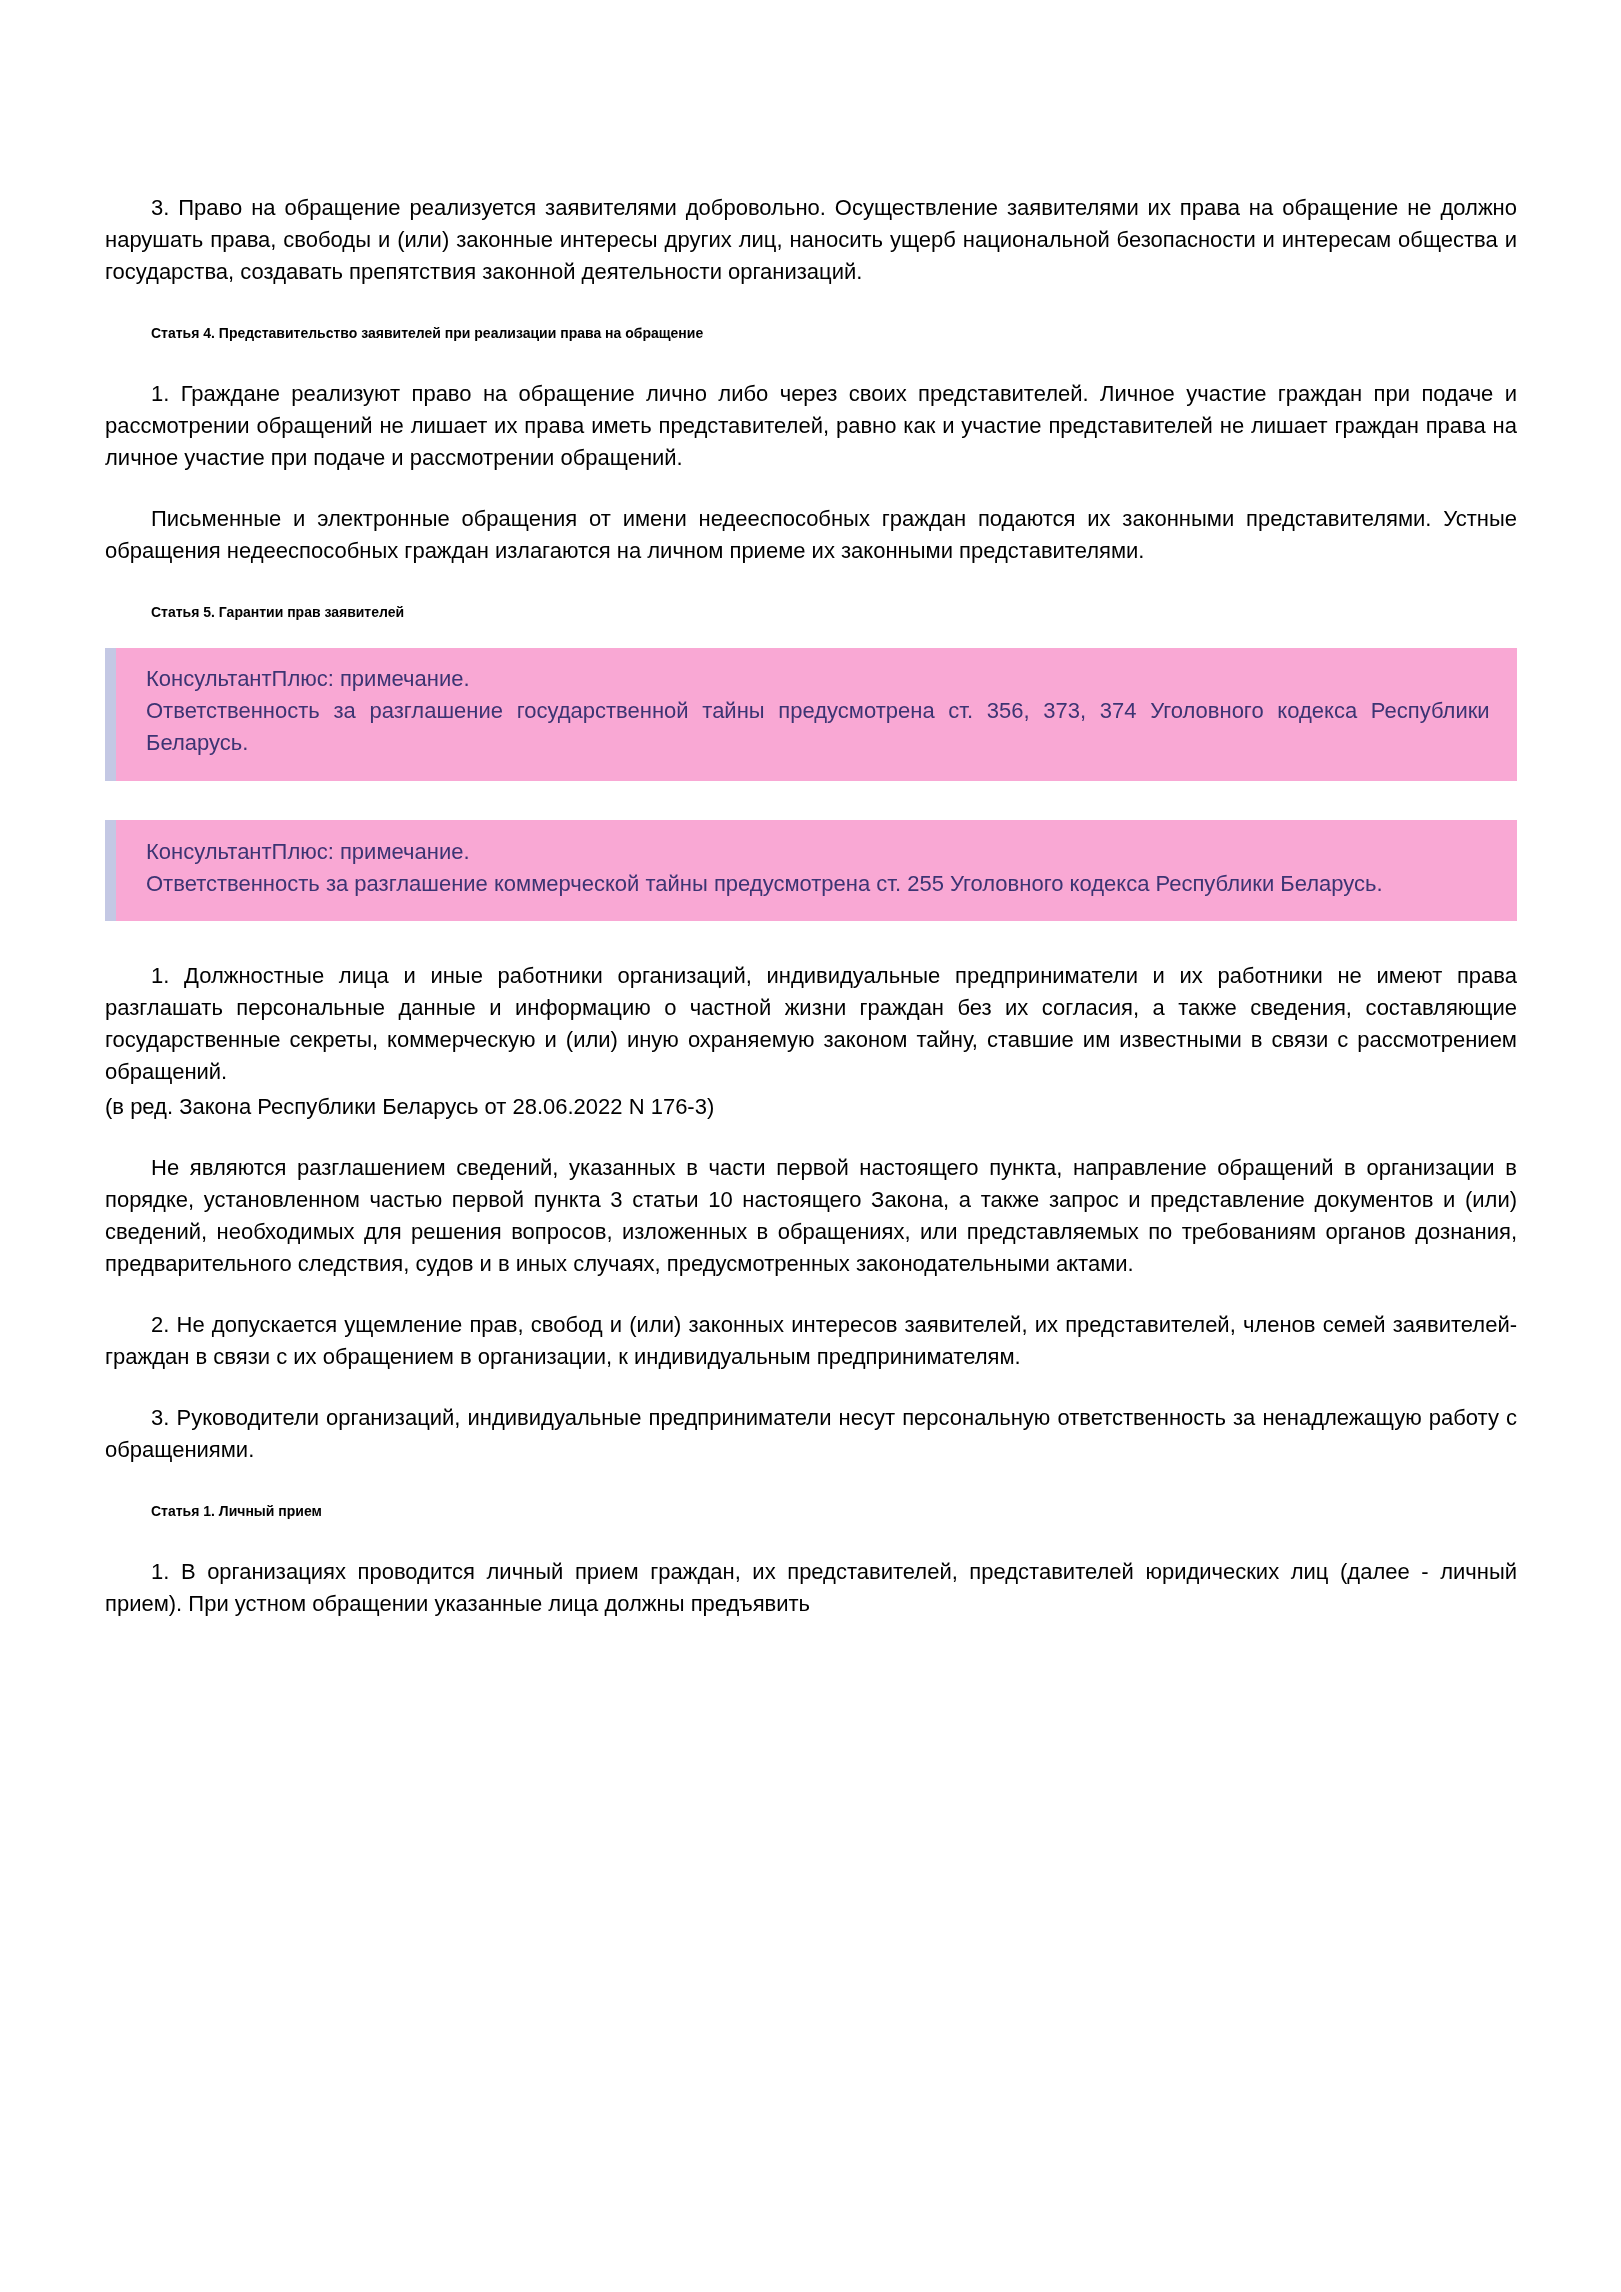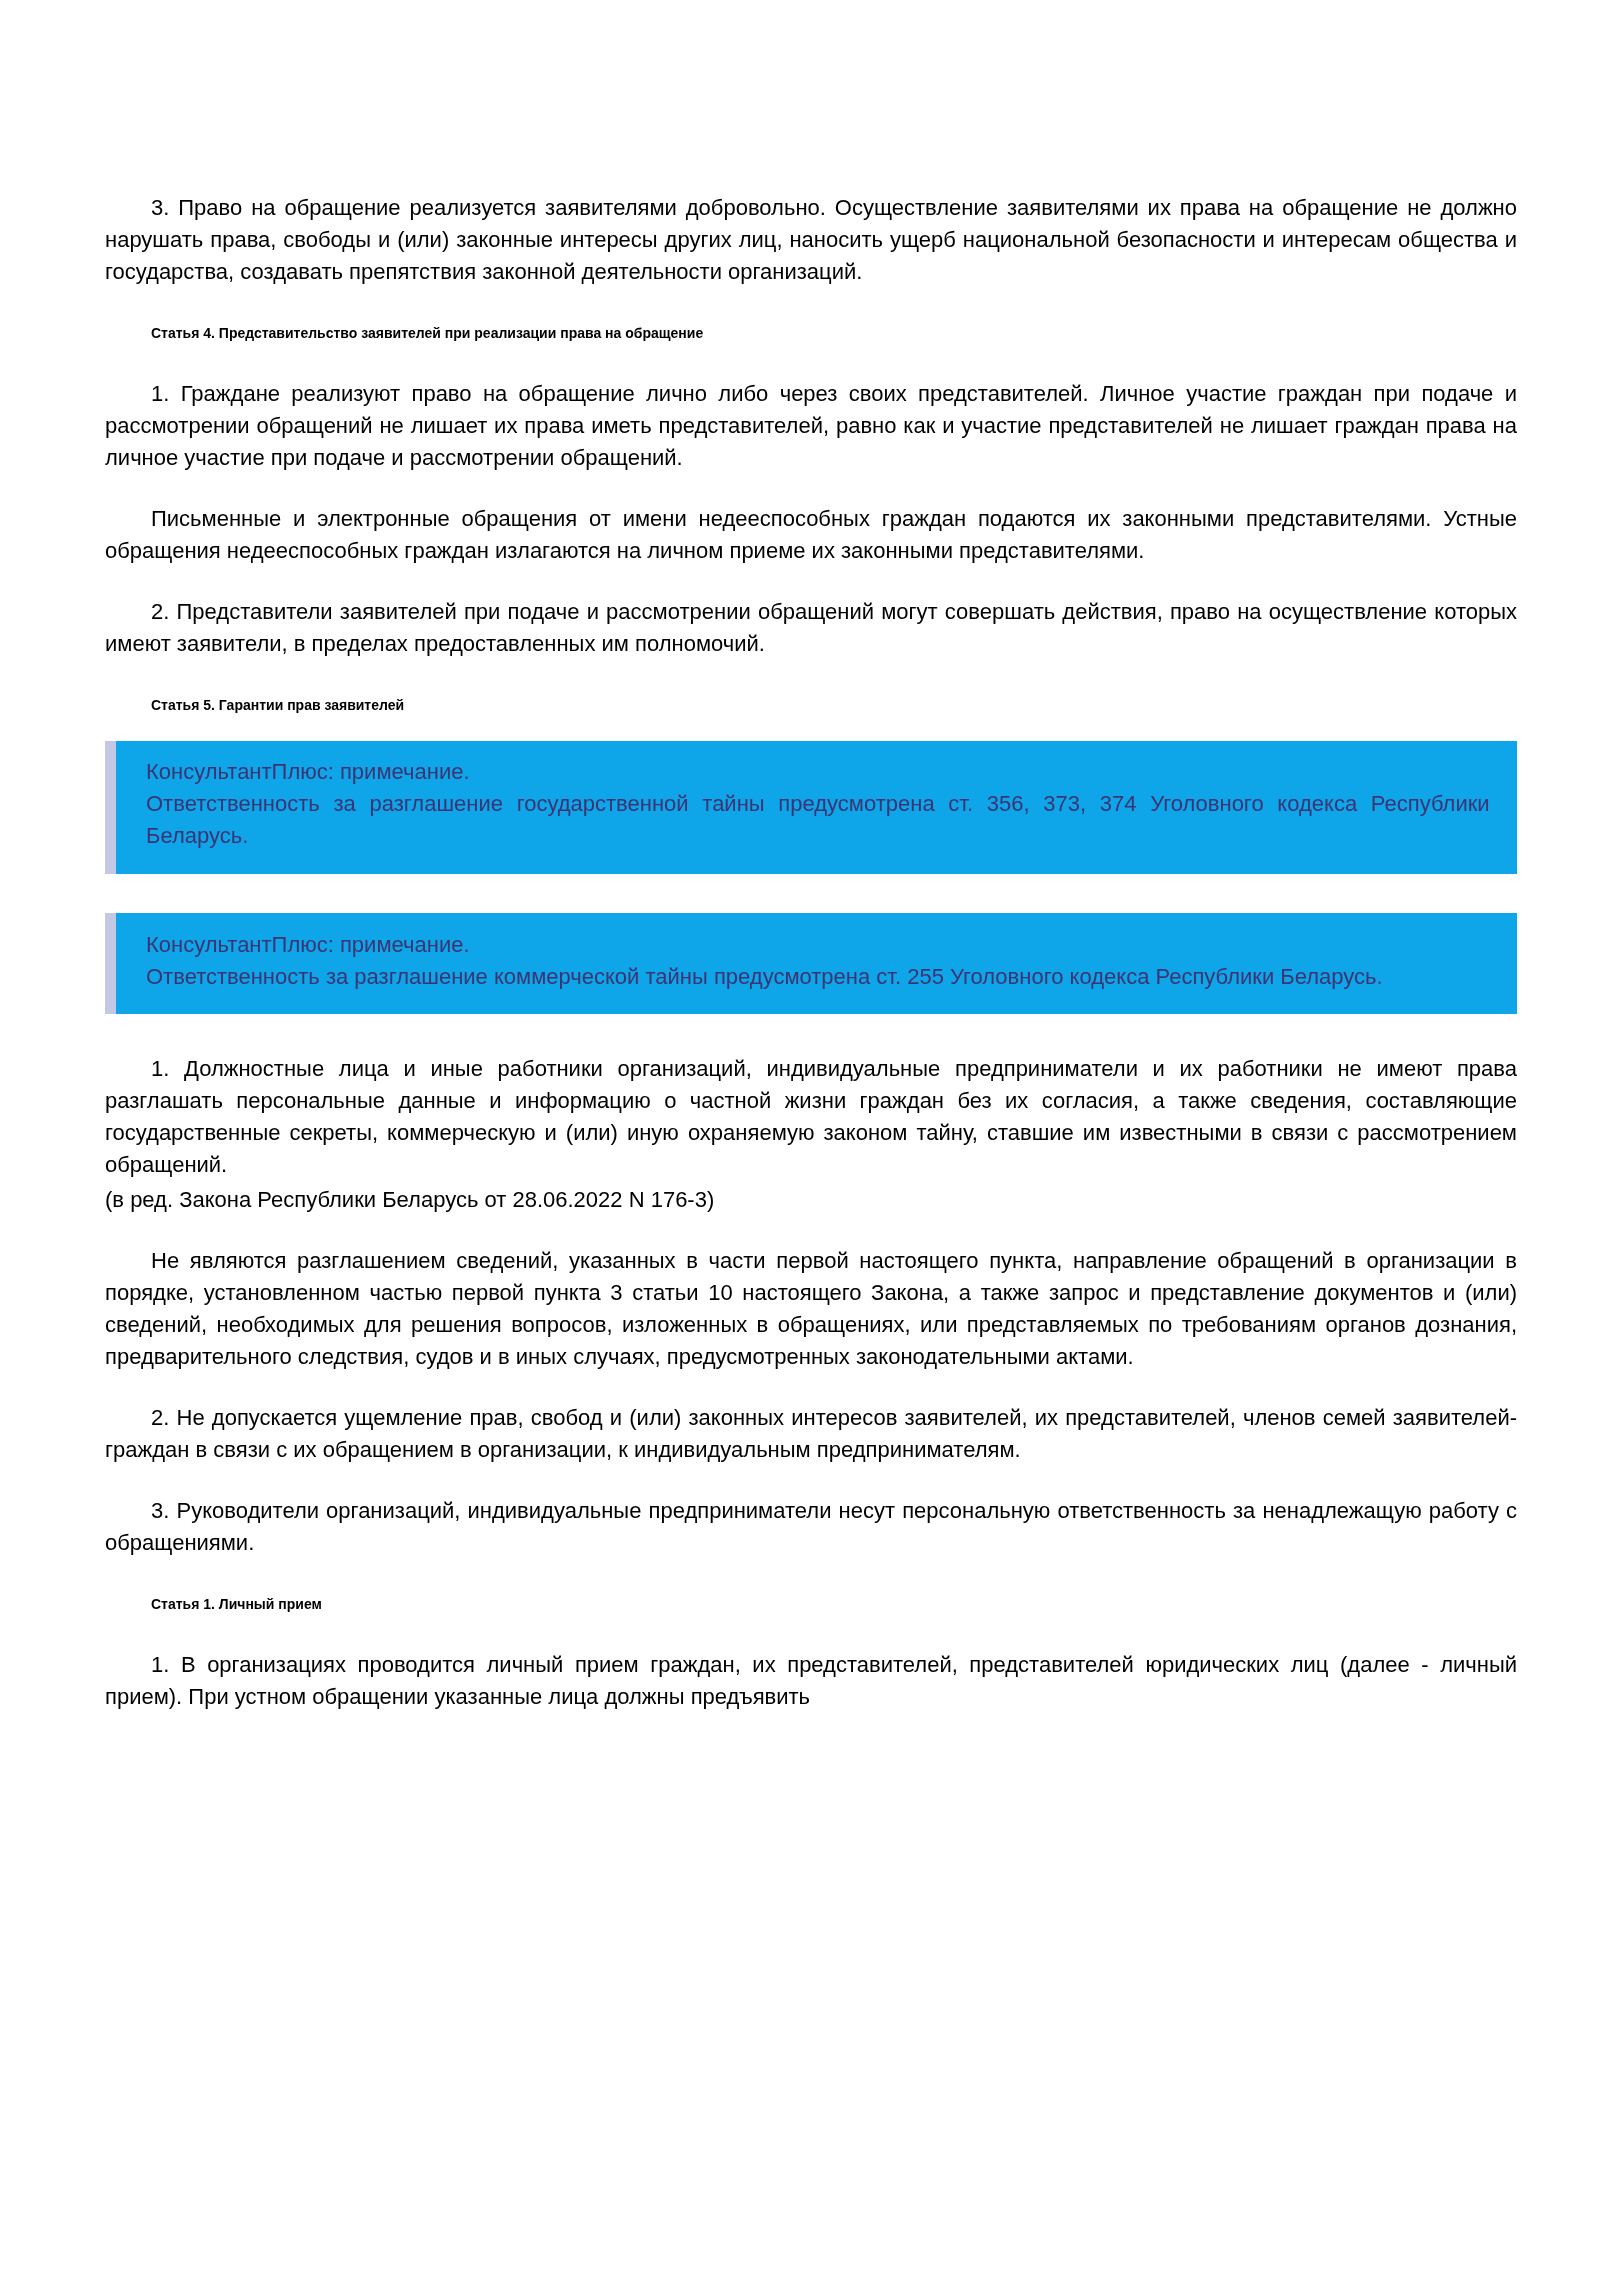--- a/index.html
+++ b/index.html
@@ -38,21 +38,21 @@
   .heading {
     margin: 29px 0 0 0;
     font-size: 14px;
     line-height: 32px;
     font-weight: bold;
     text-indent: 46px;
     text-align: left;
   }
   .note {
     margin: 19.6px 0 39px 0;
-    background: #0ea5e9;
+    background: #f9a8d4;
     border-left: 11.8px solid #c4c8e4;
     padding: 15.7px 27.4px 21.6px 30px;
     color: #3c3473;
     text-align: justify;
   }
   .note + .para {
   }
   .note-title {
     text-align: left;
   }
@@ -61,21 +61,20 @@
 <body>
 
 <div class="page">
 
   <p class="para first">3. Право на обращение реализуется заявителями добровольно. Осуществление заявителями их права на обращение не должно нарушать права, свободы и (или) законные интересы других лиц, наносить ущерб национальной безопасности и интересам общества и государства, создавать препятствия законной деятельности организаций.</p>
 
   <h2 class="heading">Статья 4. Представительство заявителей при реализации права на обращение</h2>
 
   <p class="para">1. Граждане реализуют право на обращение лично либо через своих представителей. Личное участие граждан при подаче и рассмотрении обращений не лишает их права иметь представителей, равно как и участие представителей не лишает граждан права на личное участие при подаче и рассмотрении обращений.</p>
   <p class="para">Письменные и электронные обращения от имени недееспособных граждан подаются их законными представителями. Устные обращения недееспособных граждан излагаются на личном приеме их законными представителями.</p>
-  <p class="para">2. Представители заявителей при подаче и рассмотрении обращений могут совершать действия, право на осуществление которых имеют заявители, в пределах предоставленных им полномочий.</p>
 
   <h2 class="heading">Статья 5. Гарантии прав заявителей</h2>
 
   <div class="note">
     <div class="note-title">КонсультантПлюс: примечание.</div>
     <div class="note-body">Ответственность за разглашение государственной тайны предусмотрена ст. 356, 373, 374 Уголовного кодекса Республики Беларусь.</div>
   </div>
 
   <div class="note">
     <div class="note-title">КонсультантПлюс: примечание.</div>

